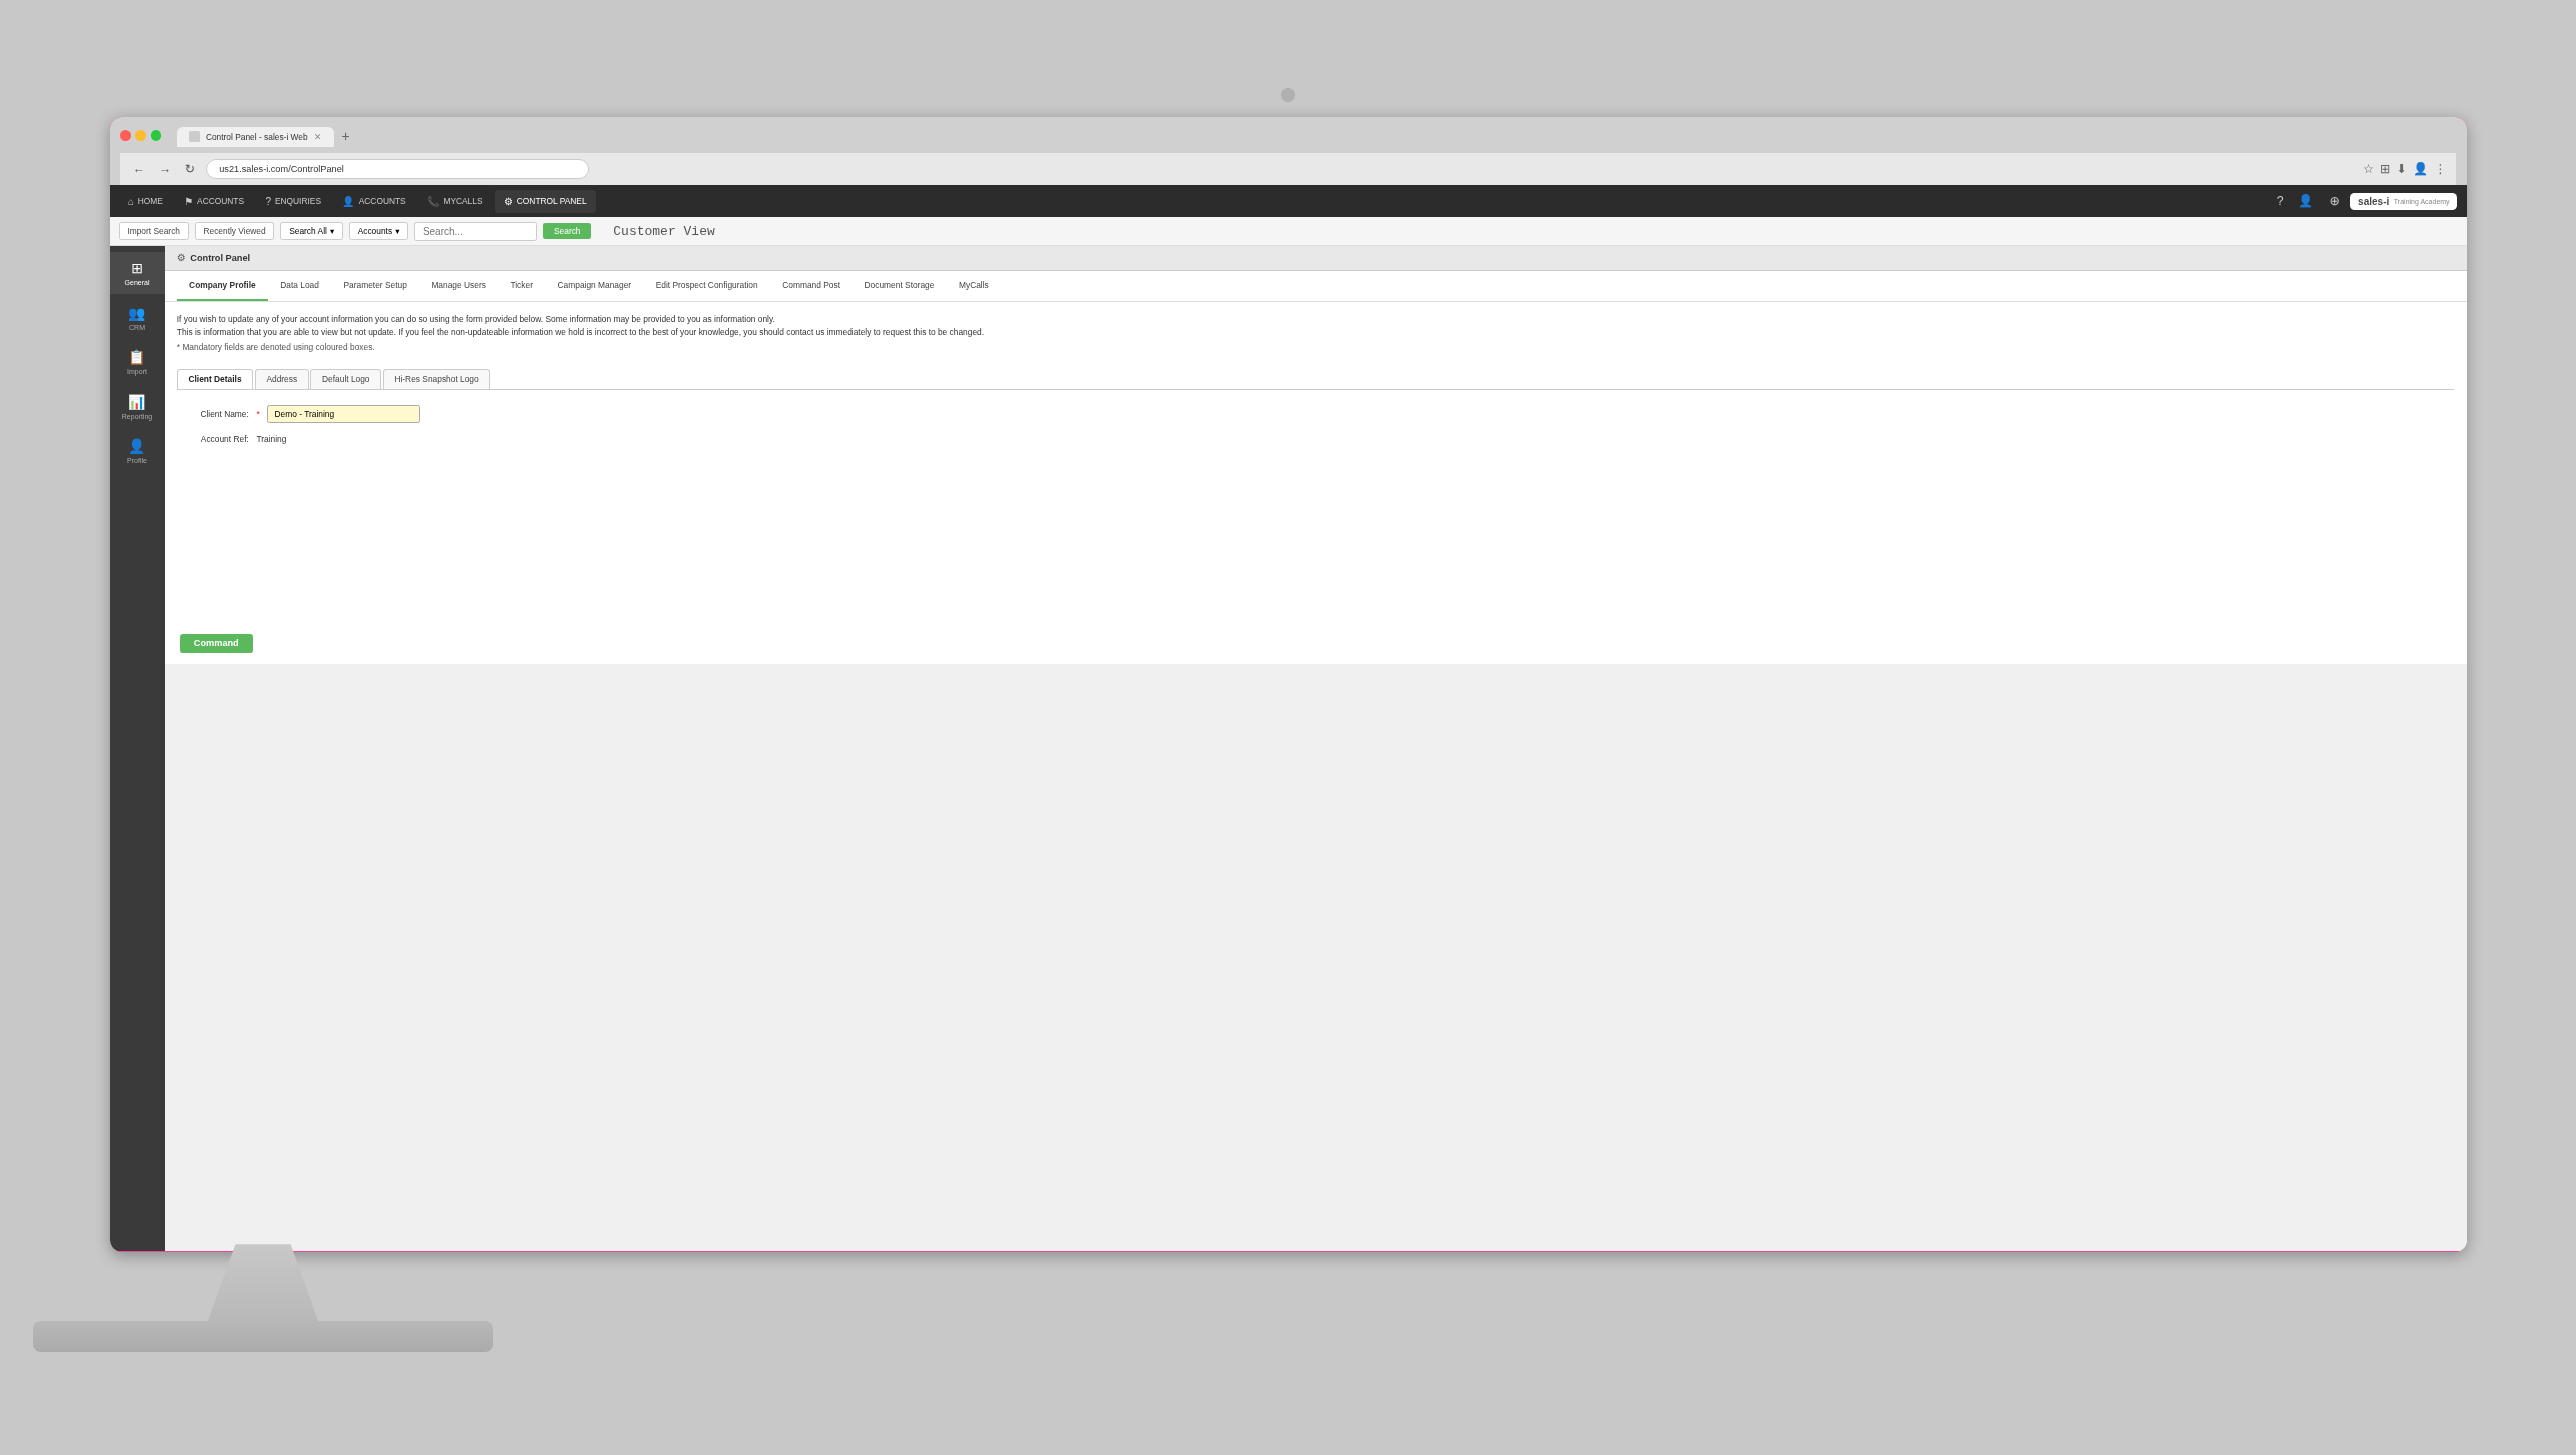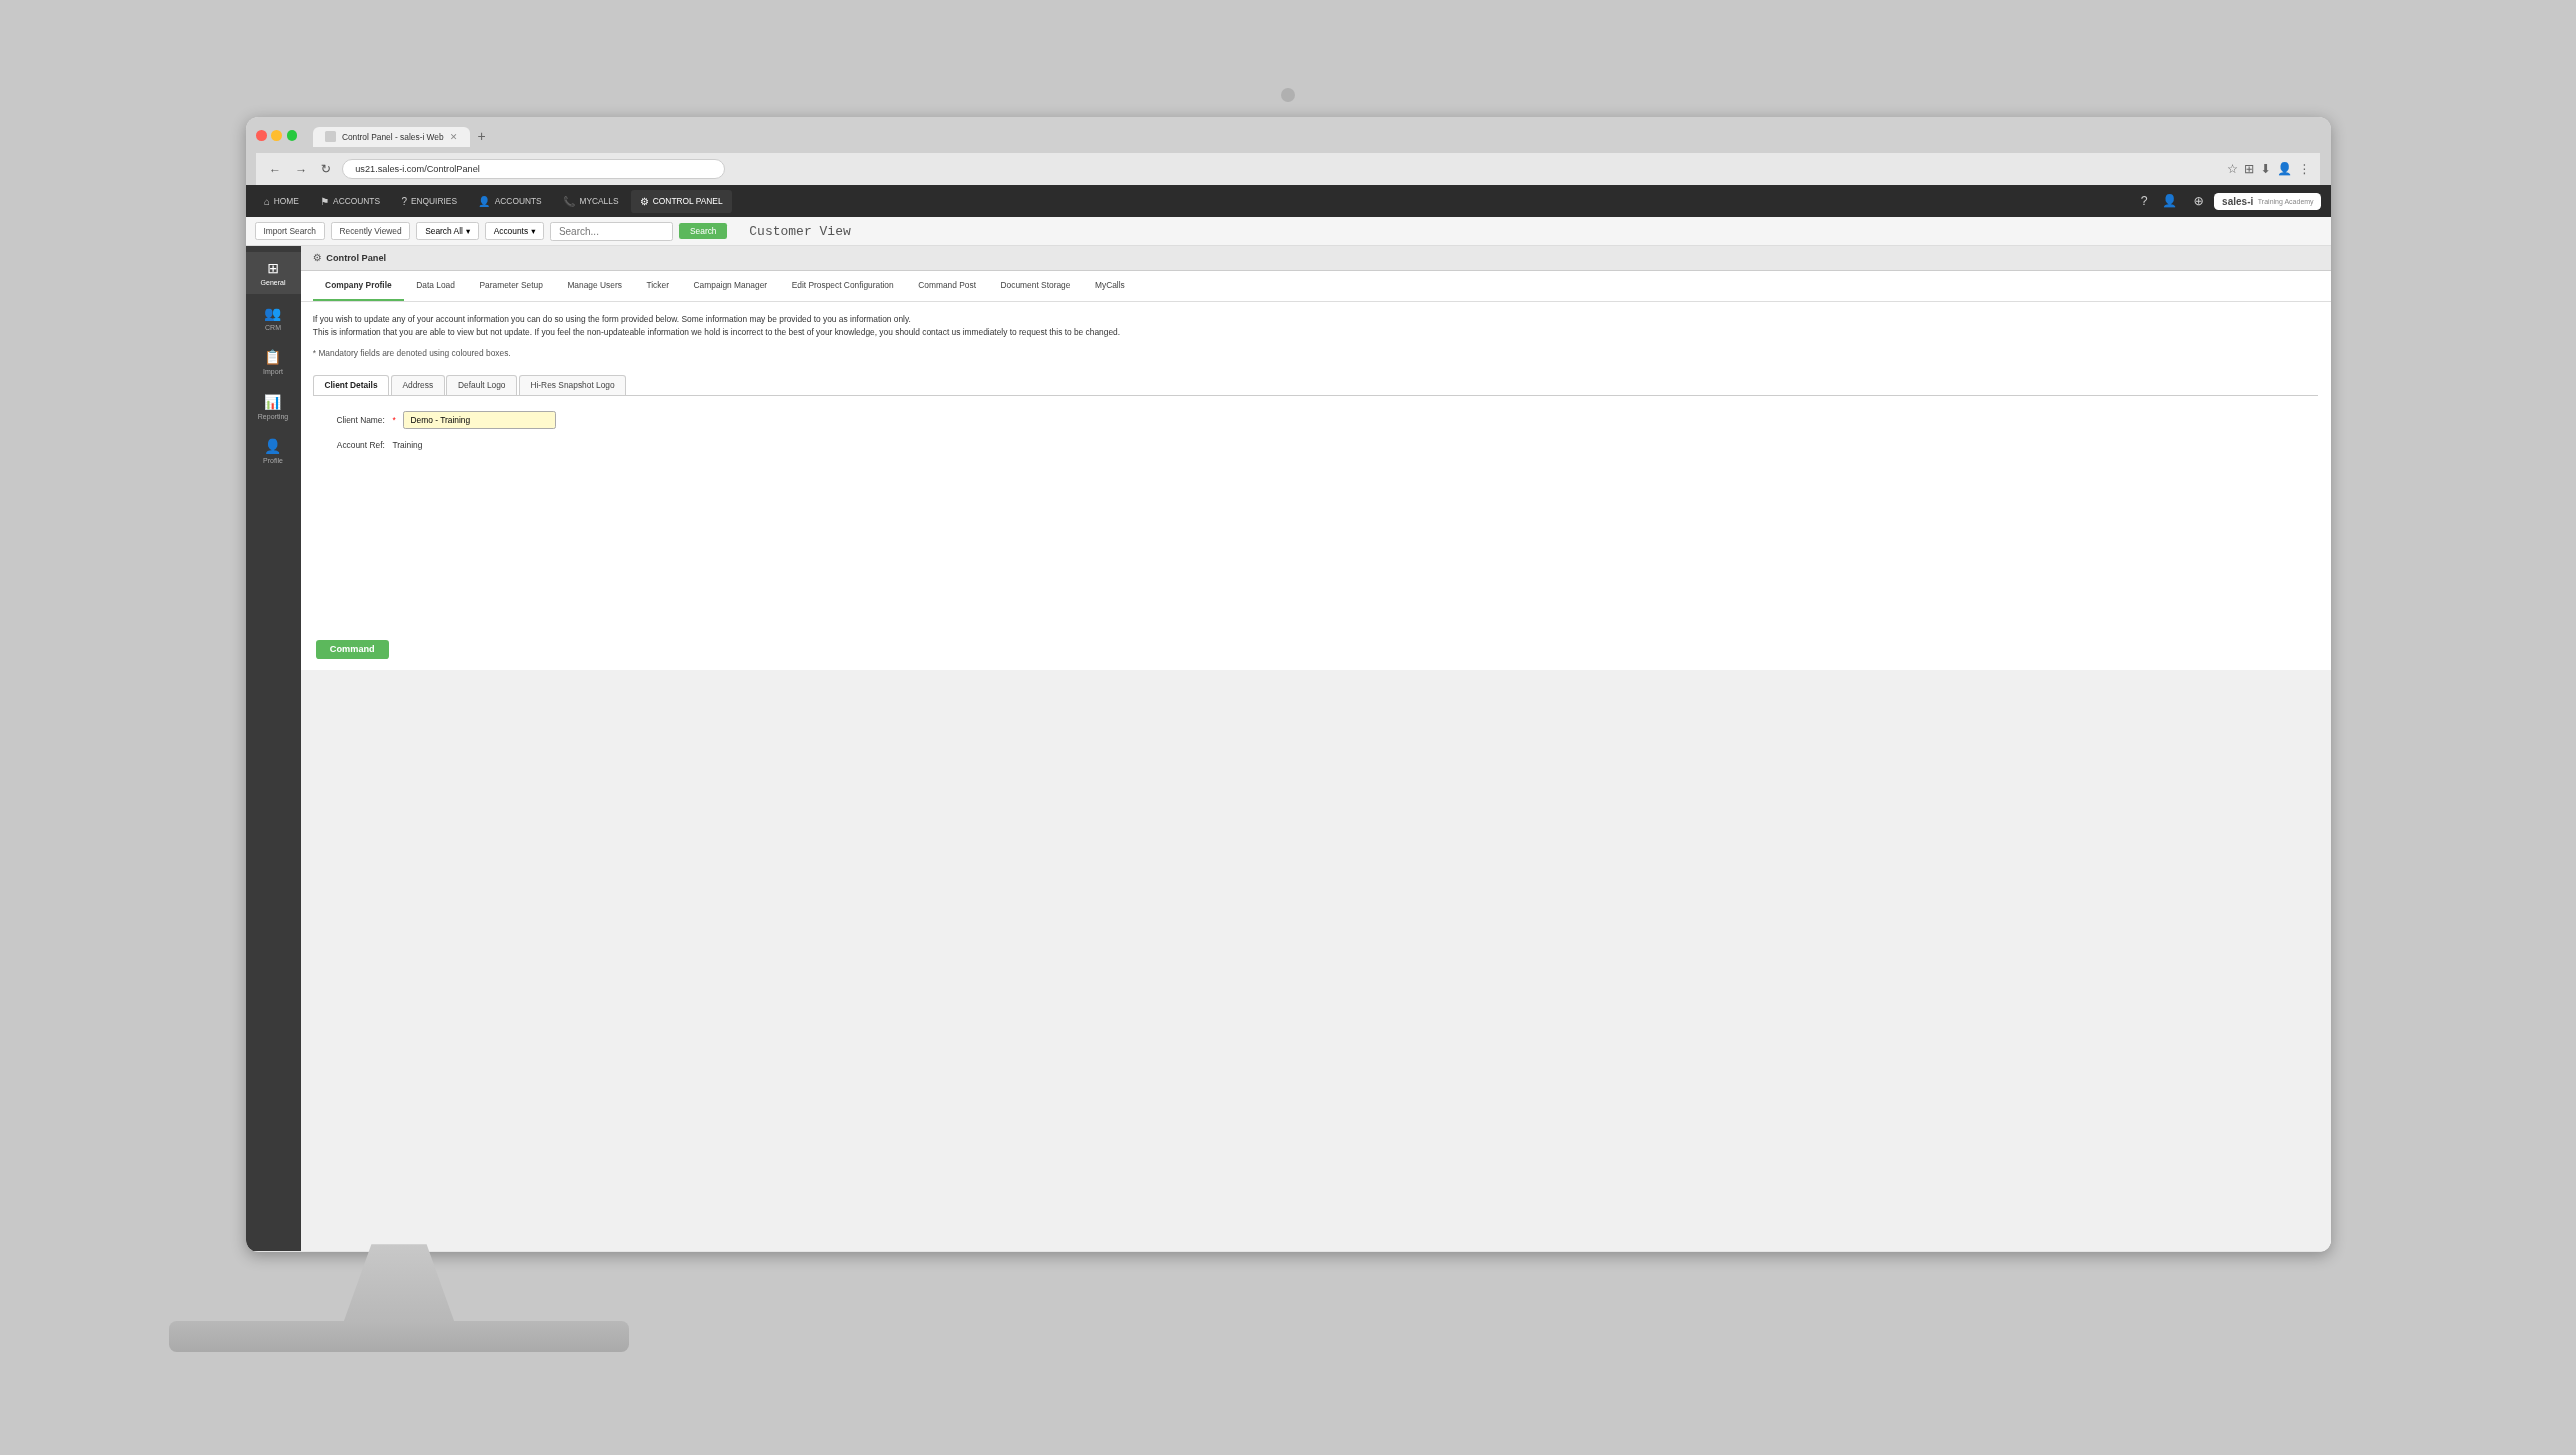--- a/index.html
+++ b/index.html
@@ -16,23 +16,23 @@
 
     .monitor-camera {
       width: 14px;
       height: 14px;
       background: #b0b0b0;
       border-radius: 50%;
       margin: 0 auto 15.3px;
     }
 
     .browser-window {
-      width: 2085px;
+      width: 2357px;
       height: 1135px;
-      background: #e5e5e5;
+      background: #ec4899;
       border-radius: 12.3px;
       overflow: hidden;
       box-shadow: 0 3.1px 15.3px rgba(0,0,0,0.3);
     }
 
     
     .browser-chrome {
       background: #d0d0d0;
       padding: 7.7px 10.7px 0;
     }
@@ -366,21 +366,21 @@
       background: white;
       padding: 10.7px 12.3px 6.1px;
       font-size: 8.4px;
       color: #333;
       line-height: 1.6;
     }
 
     .mandatory-note {
       color: #555;
       font-size: 8.4px;
-      margin-top: 8px;
+      margin-top: 2px;
     }
 
     
     .form-tabs {
       background: white;
       padding: 7.7px 12.3px 0;
     }
 
     .form-tab-list {
       display: flex;

